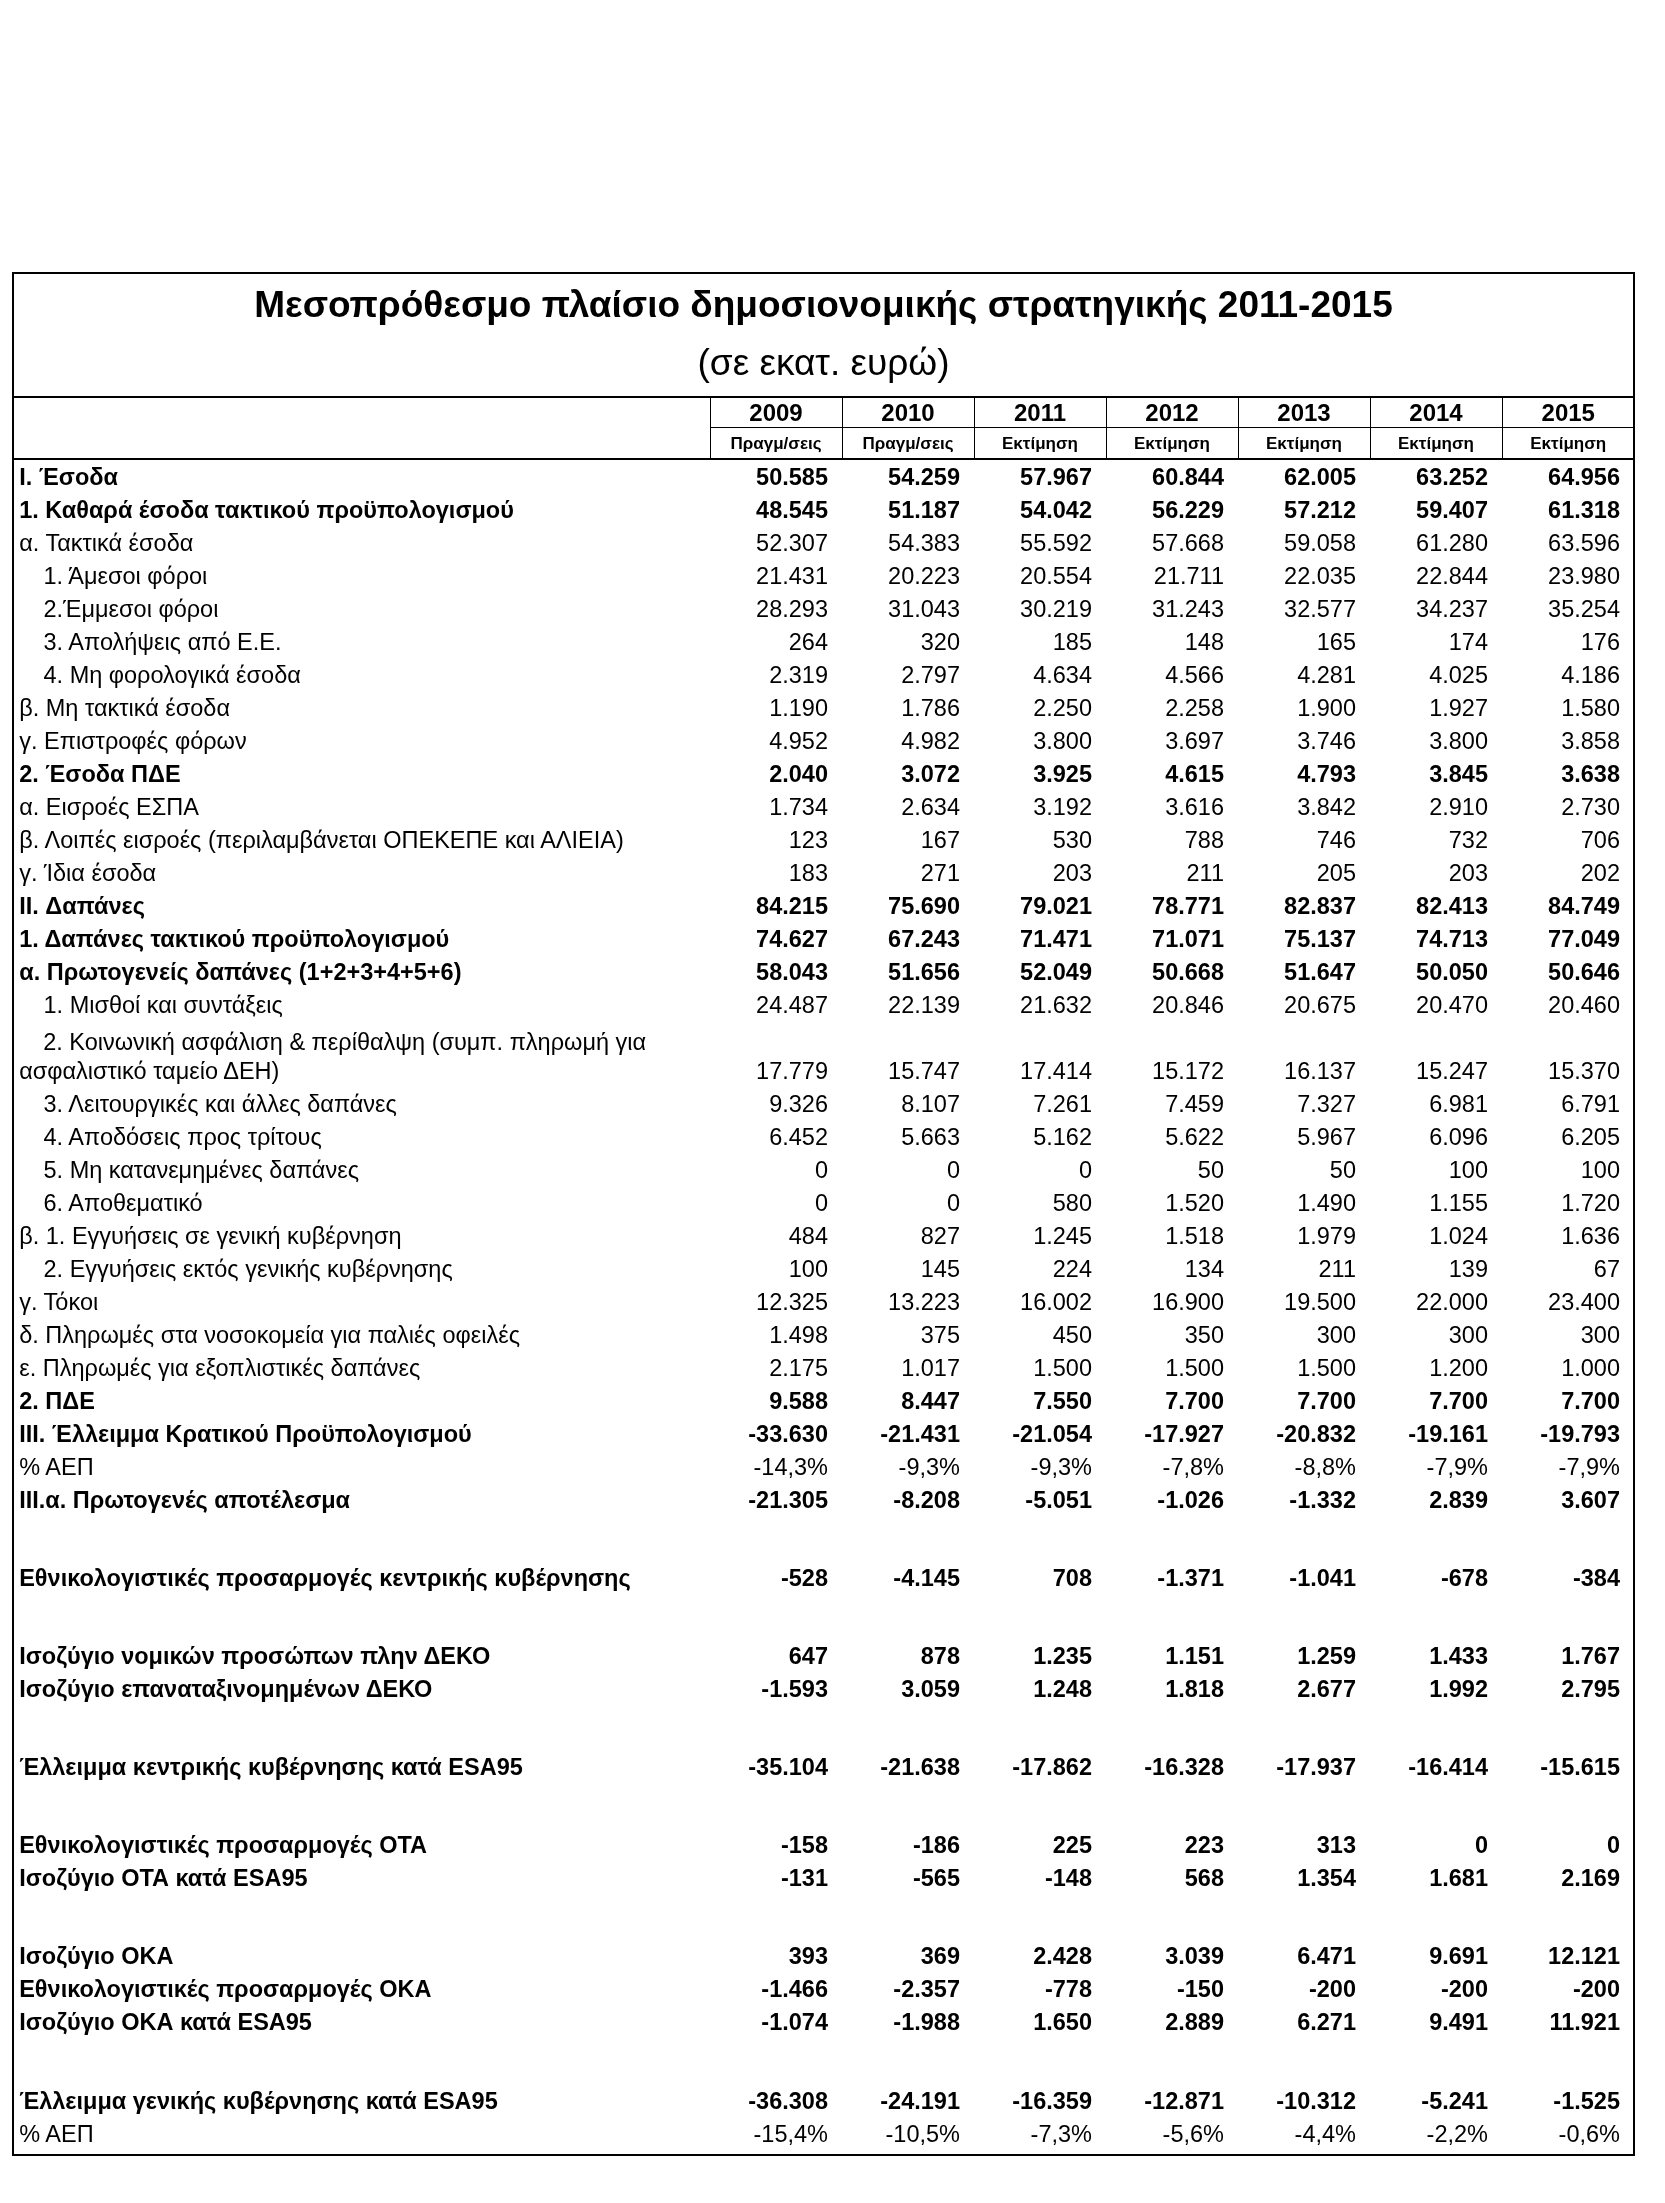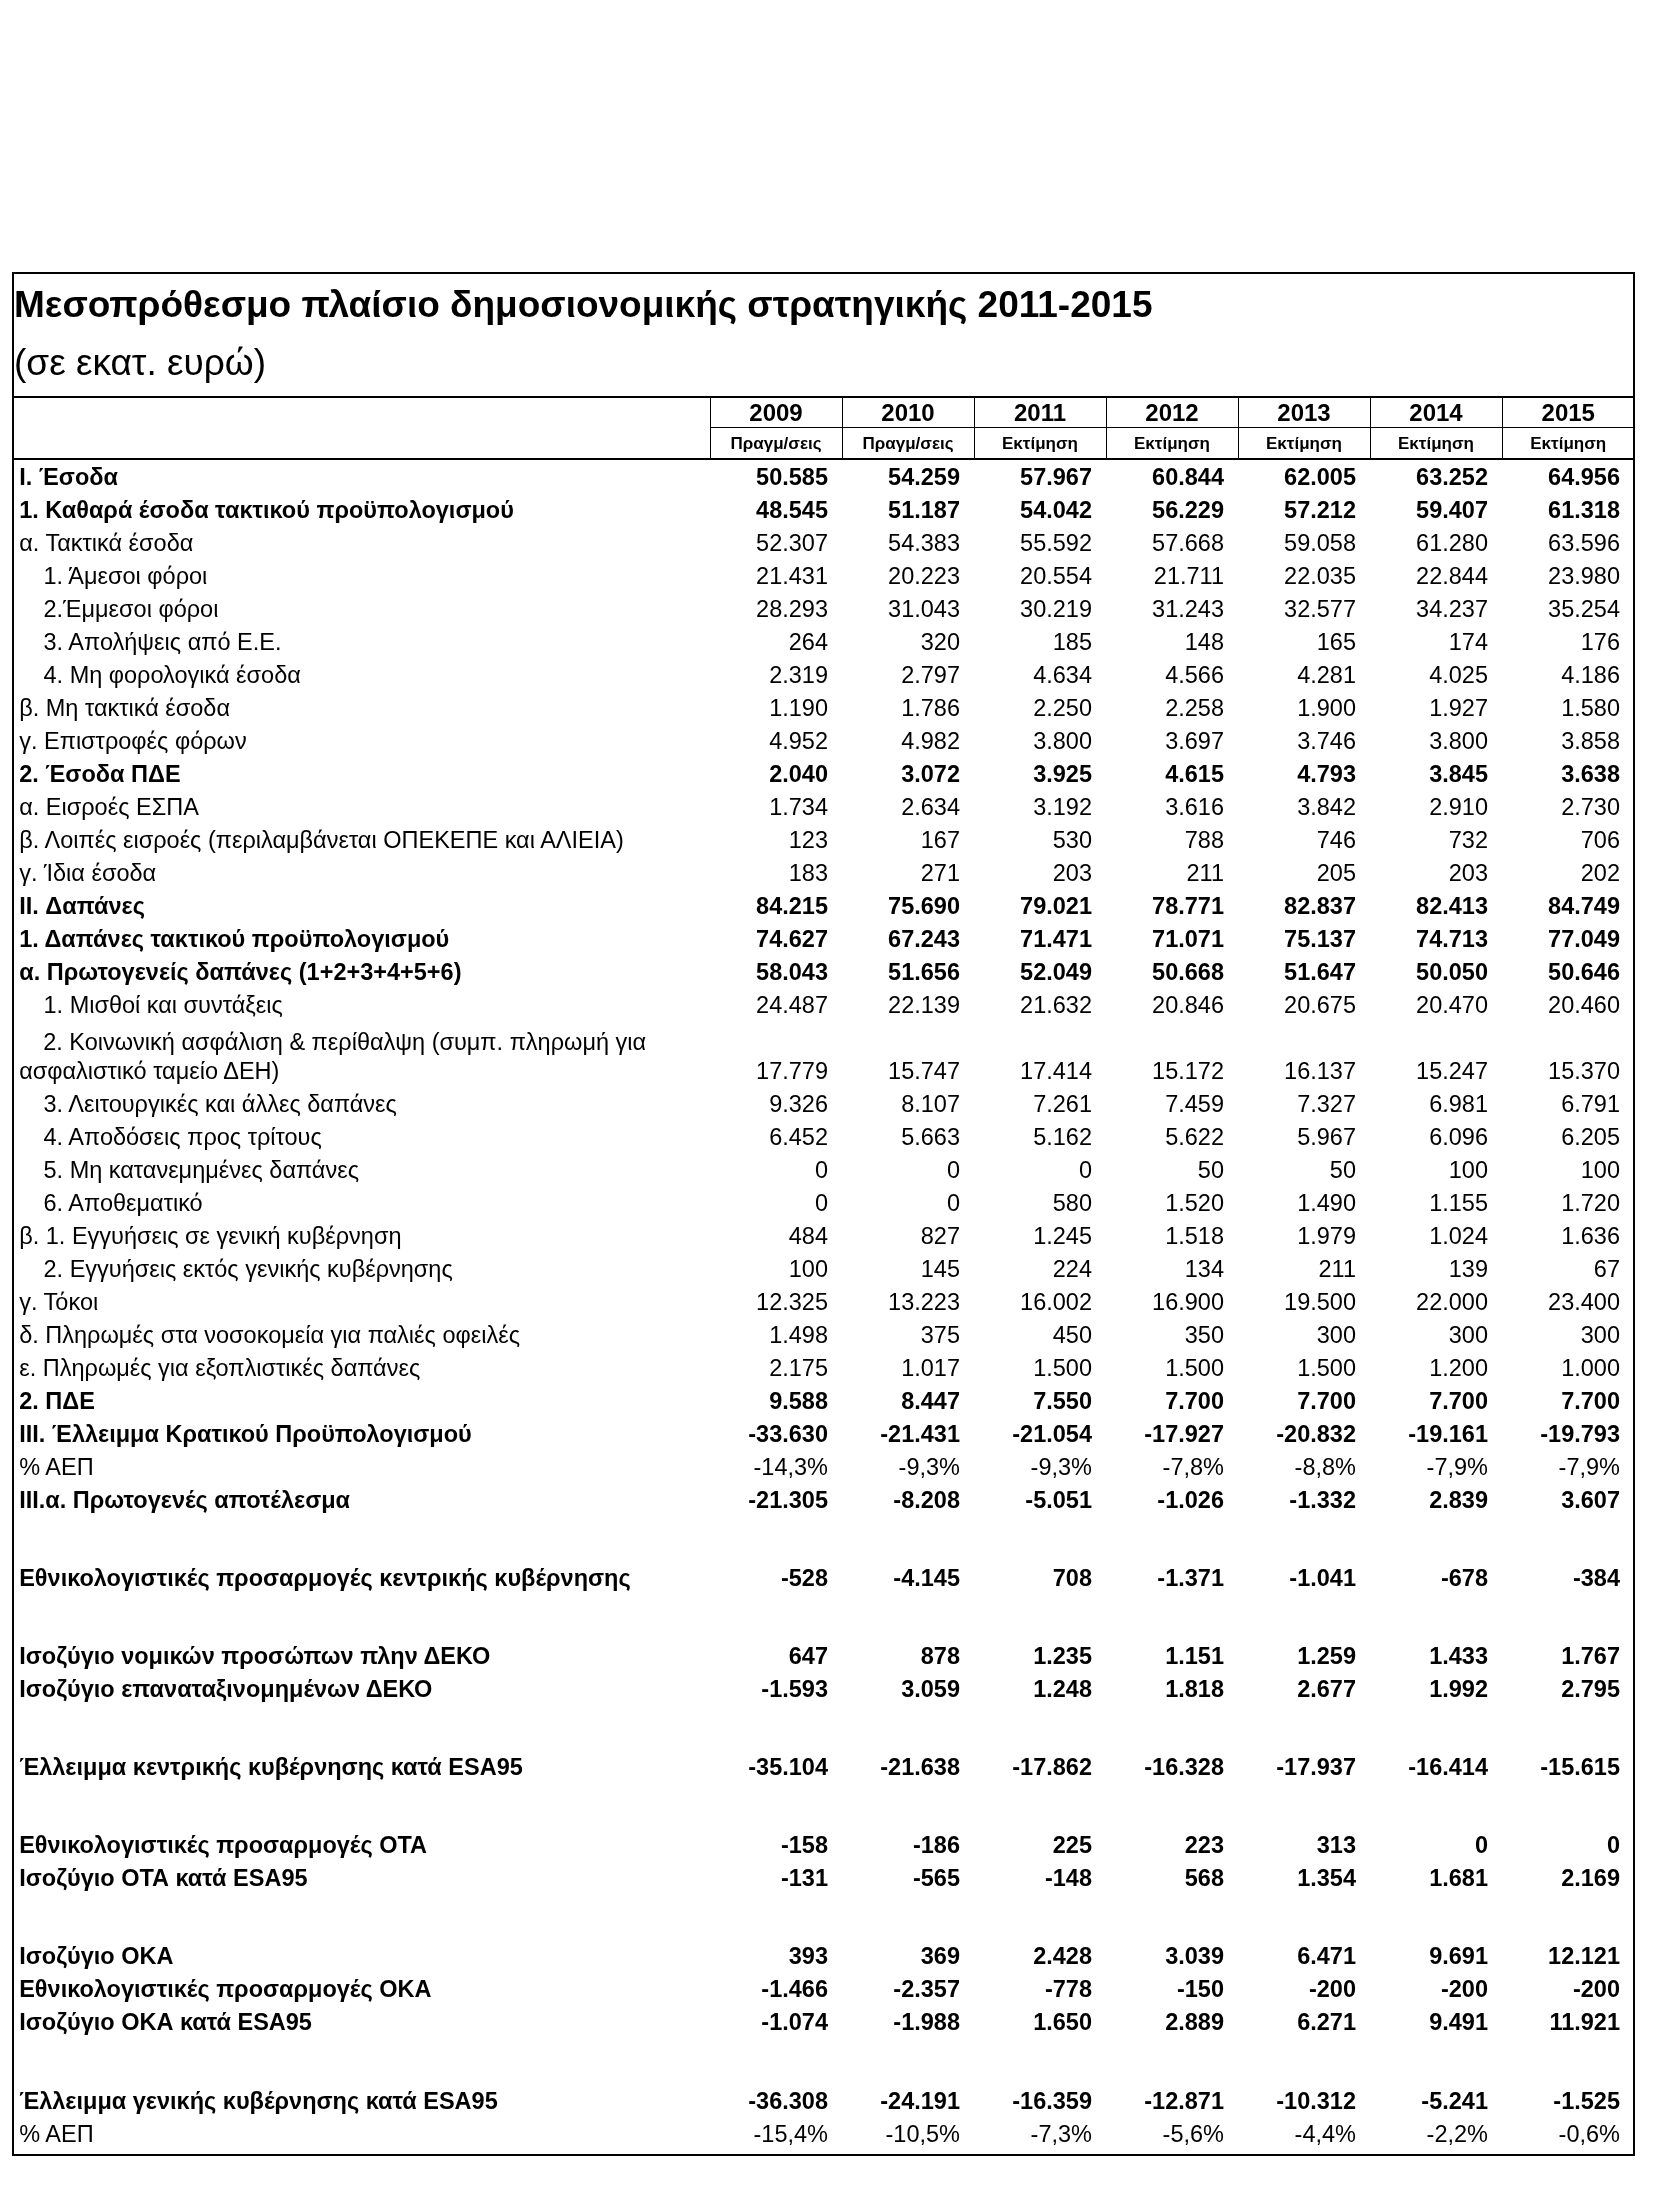--- a/index.html
+++ b/index.html
@@ -1,18 +1,18 @@
 <!DOCTYPE html>
 <html style="font-size:14px"><head>
 <meta charset="utf-8">
 <style>
   html, body { margin:0; padding:0; background:#ffffff; }
   body { width:1665px; height:2203px; position:relative; font-family:"Liberation Sans", sans-serif; color:#000; overflow:hidden; }
   #sheet { position:absolute; left:12px; top:272px; width:1623px; height:1884px; border:2.6px solid #000; box-sizing:border-box; }
-  #title-box { position:absolute; left:0; top:0; right:0; height:122px; border-bottom:2.6px solid #000; }
+  #title-box { position:absolute; left:0; top:0; right:0; height:122px; border-bottom:2.6px solid #000; text-align:center; }
   #title-box .t1 { position:absolute; left:0; right:0; top:10.4px; font-size:37px; font-weight:bold; letter-spacing:0px; }
   #title-box .t2 { position:absolute; left:0; right:0; top:68px; font-size:37px; font-weight:normal; }
   table { position:absolute; left:0; top:122px; border-collapse:collapse; table-layout:fixed; width:1618px; }
   col.lab { width:696px; }
   col.y { width:132px; }
   td { padding:0 7px 0 5.2px; white-space:nowrap; font-size:23.5px; line-height:31px; height:33px; vertical-align:bottom; }
   td.num { text-align:right; padding-right:14px; }
   tr.hdr td { height:31px; font-weight:bold; text-align:center; font-size:24px; line-height:29.5px; padding:0 1.7px; }
   tr.hdr td.yr { border-left:1.7px solid #000; border-bottom:1.7px solid #000; }
   tr.sub td { height:29.5px; font-size:17px; line-height:28px; text-align:center; font-weight:bold; padding:0 7px; border-bottom:2.6px solid #000; }

